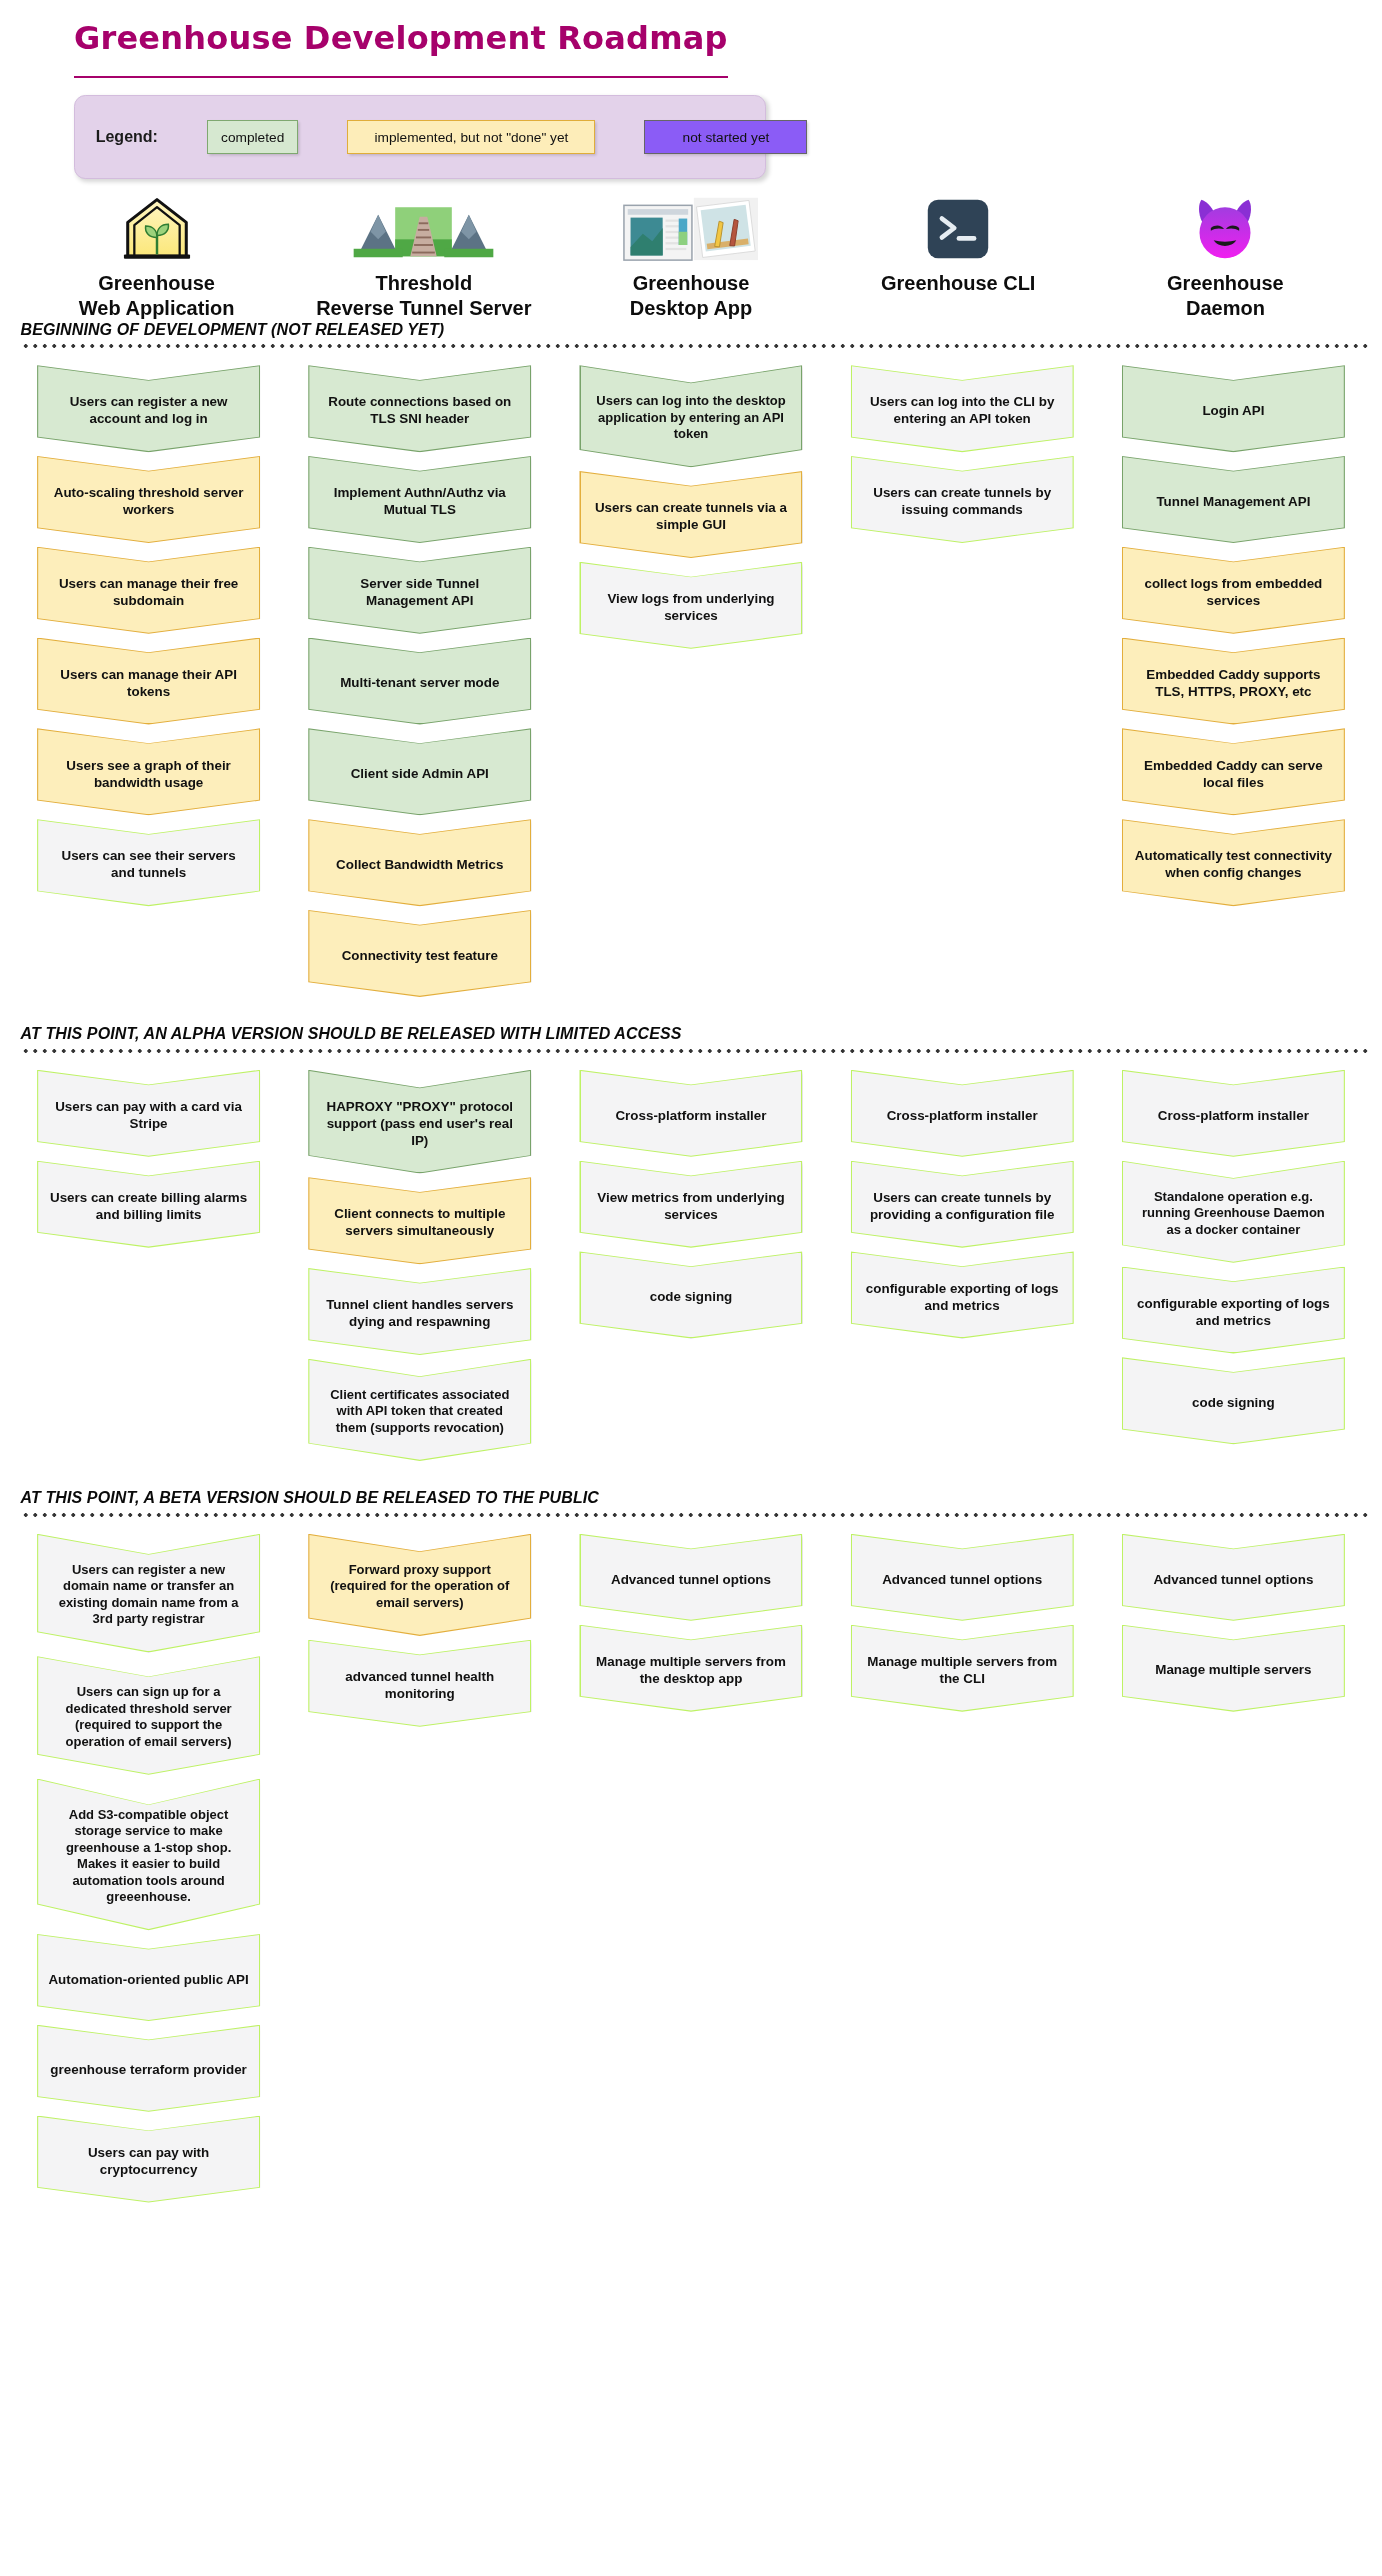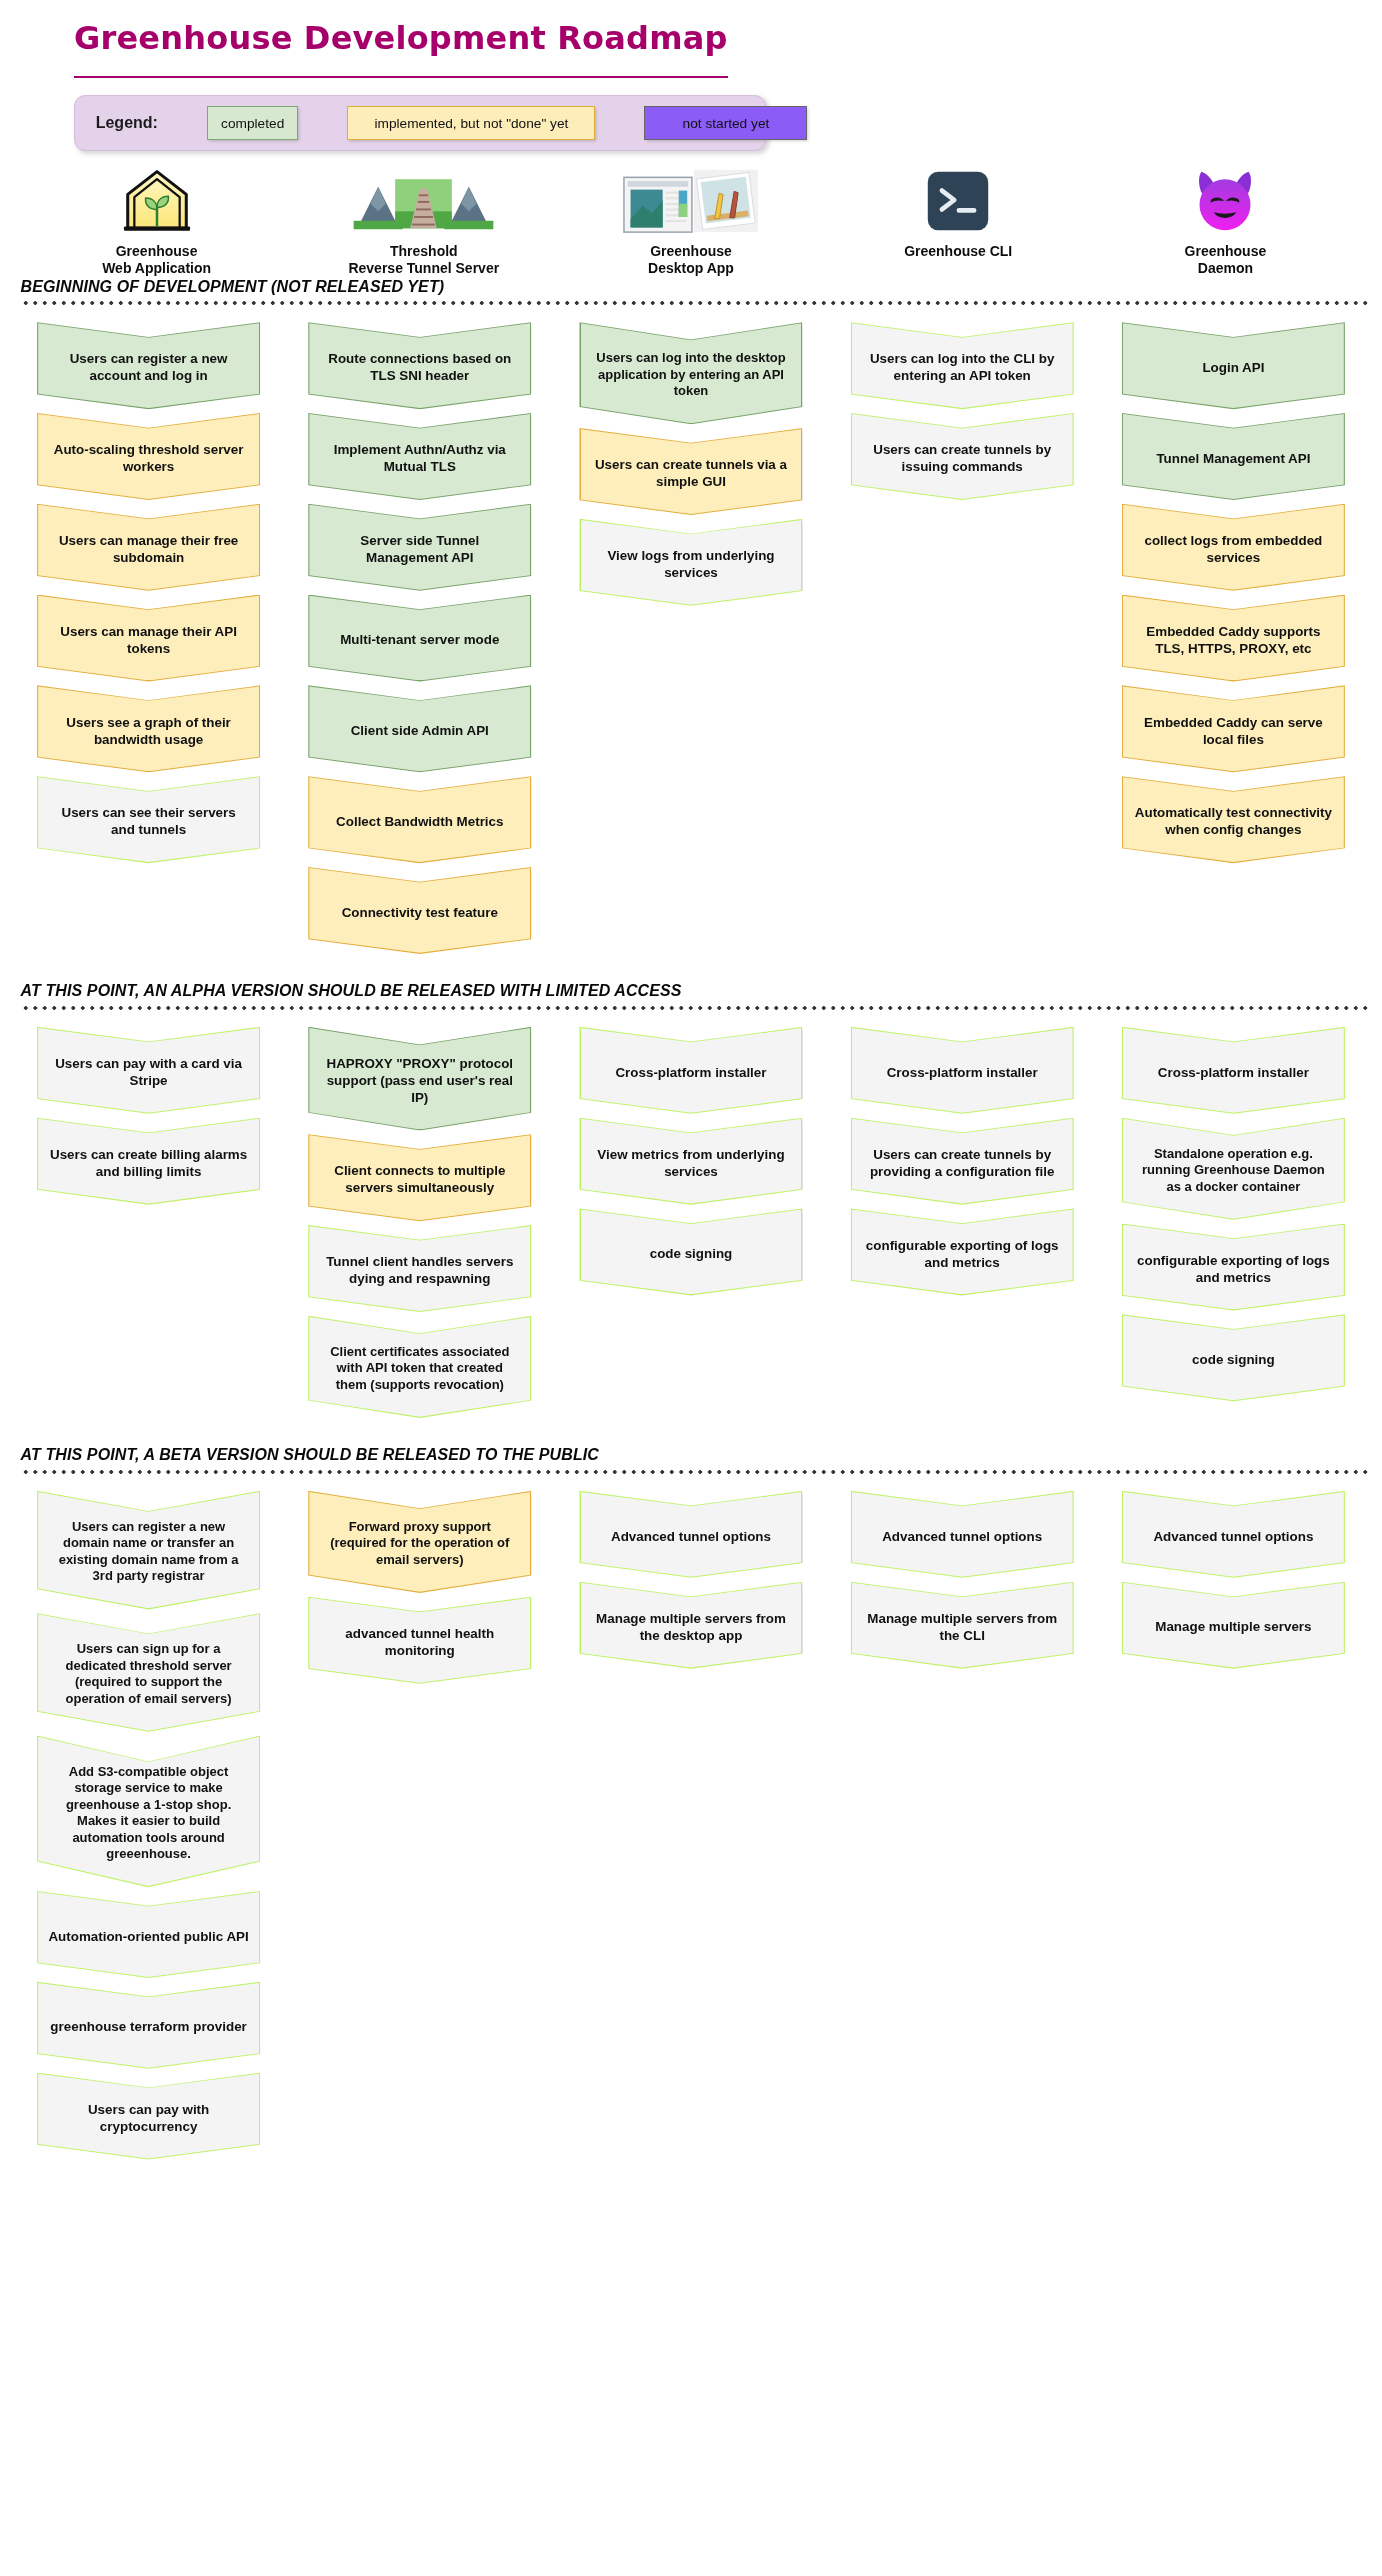--- a/index.html
+++ b/index.html
@@ -31,21 +31,21 @@
   .legend-bar {
     margin: 17px 0 0 74px;
     width: 692px;
     background: #e3d2ea;
     border: 0.9px solid #d3bcdd;
     border-radius: 11.3px;
     box-shadow: 2.8px 2.8px 4.7px rgba(0,0,0,.16);
     display: flex;
     align-items: center;
     gap: 21px;
-    padding: 10px 15px;
+    padding: 24px 15px;
   }
   .legend-label {
     font-size: 16px;
     font-weight: bold;
     color: #1b1b1b;
     padding-left: 5.7px;
     white-space: nowrap;
   }
   .legend-chip {
     font-size: 13.7px;
@@ -72,21 +72,21 @@
   .col-head { text-align: center; }
   .col-icon {
     height: 68px;
     display: flex;
     align-items: flex-end;
     justify-content: center;
   }
   .col-icon svg { display:block; }
   .col-name {
     margin-top: 8.5px;
-    font-size: 14px;
+    font-size: 20px;
     font-weight: bold;
     line-height: 1.25;
     color: #0d0d0d;
   }
 
   
   .section { padding: 0 13px; }
   .section-title {
     font-size: 16px;
     font-style: italic;

